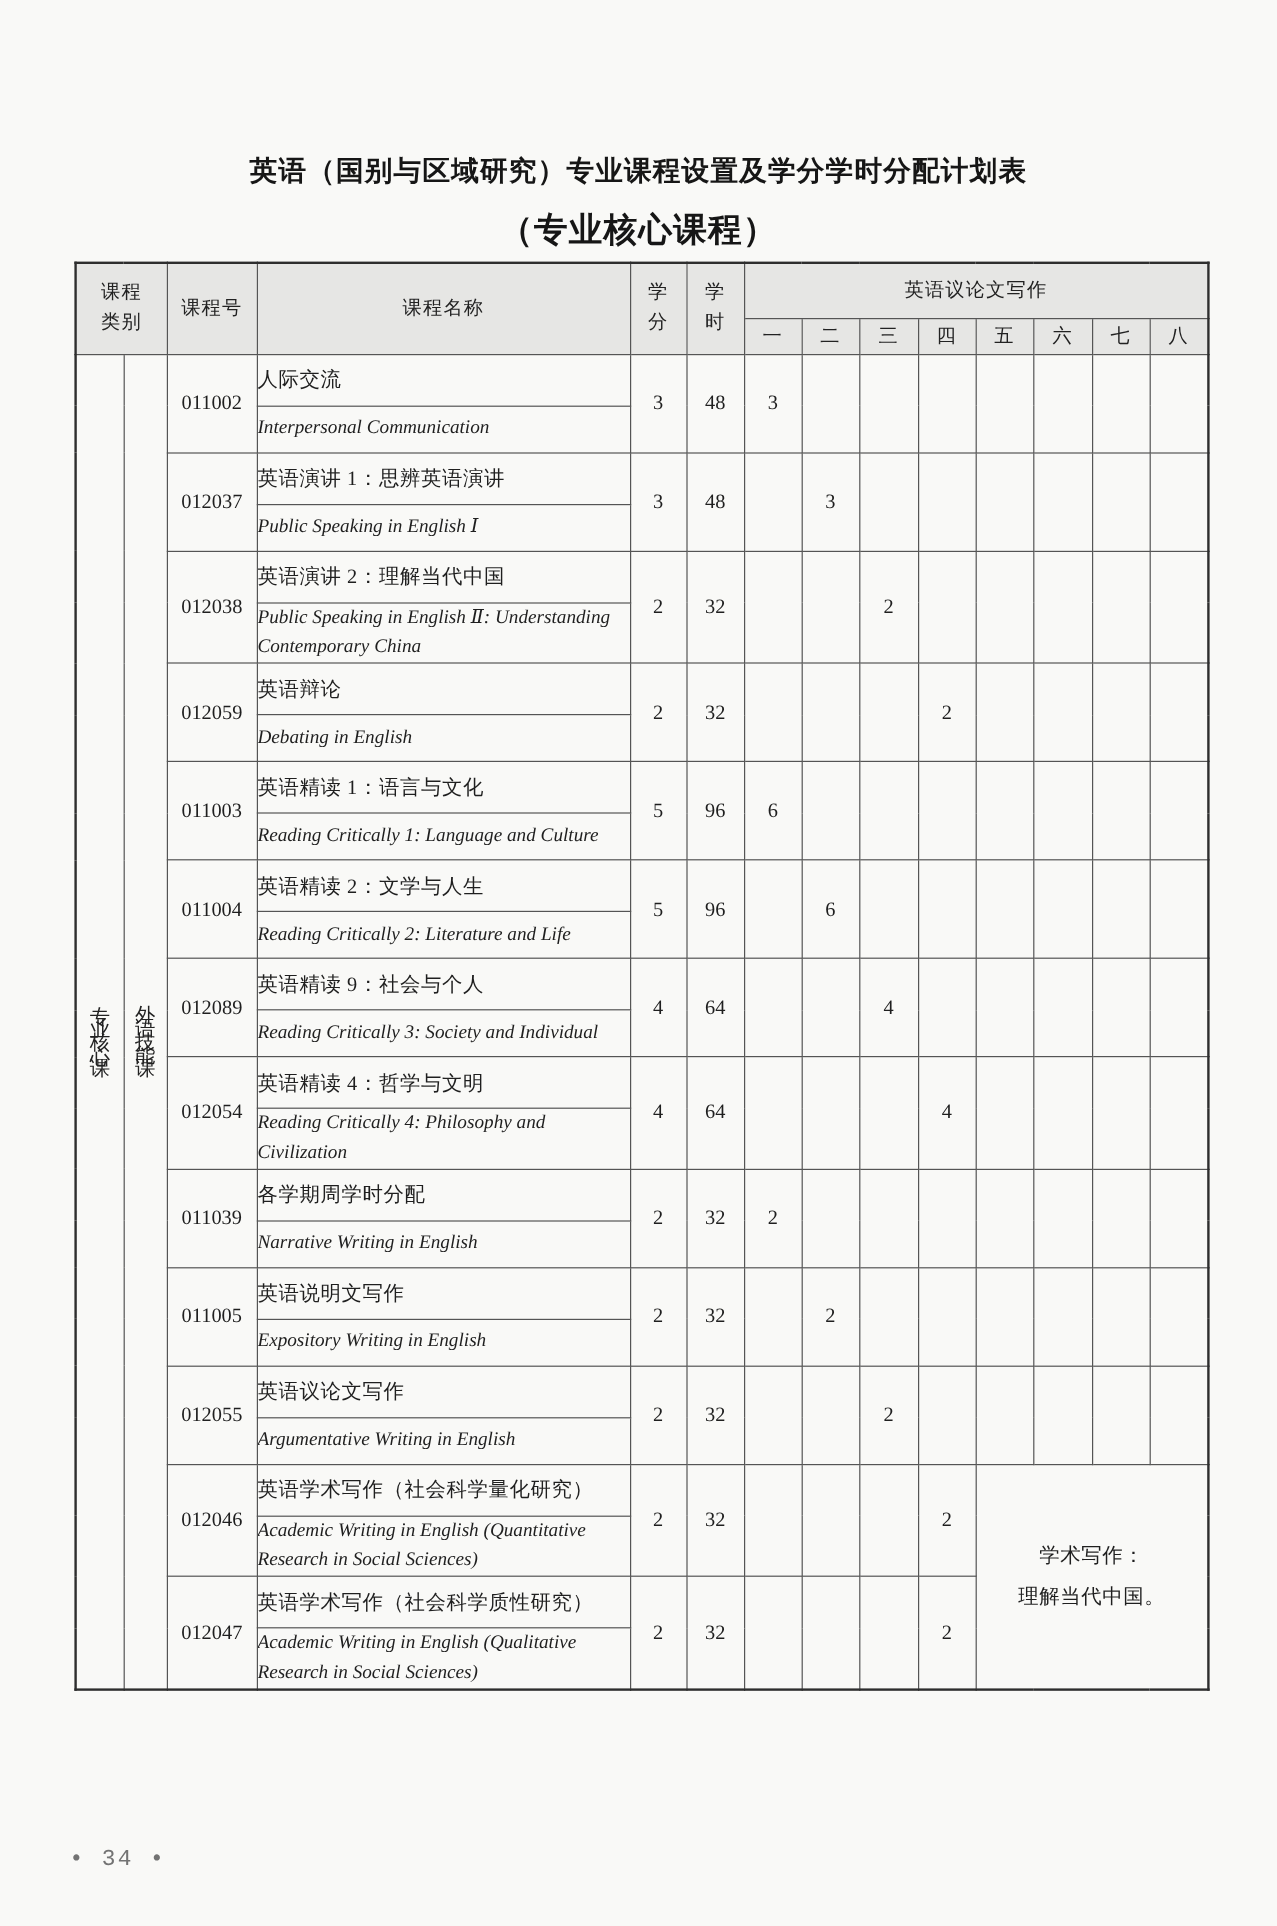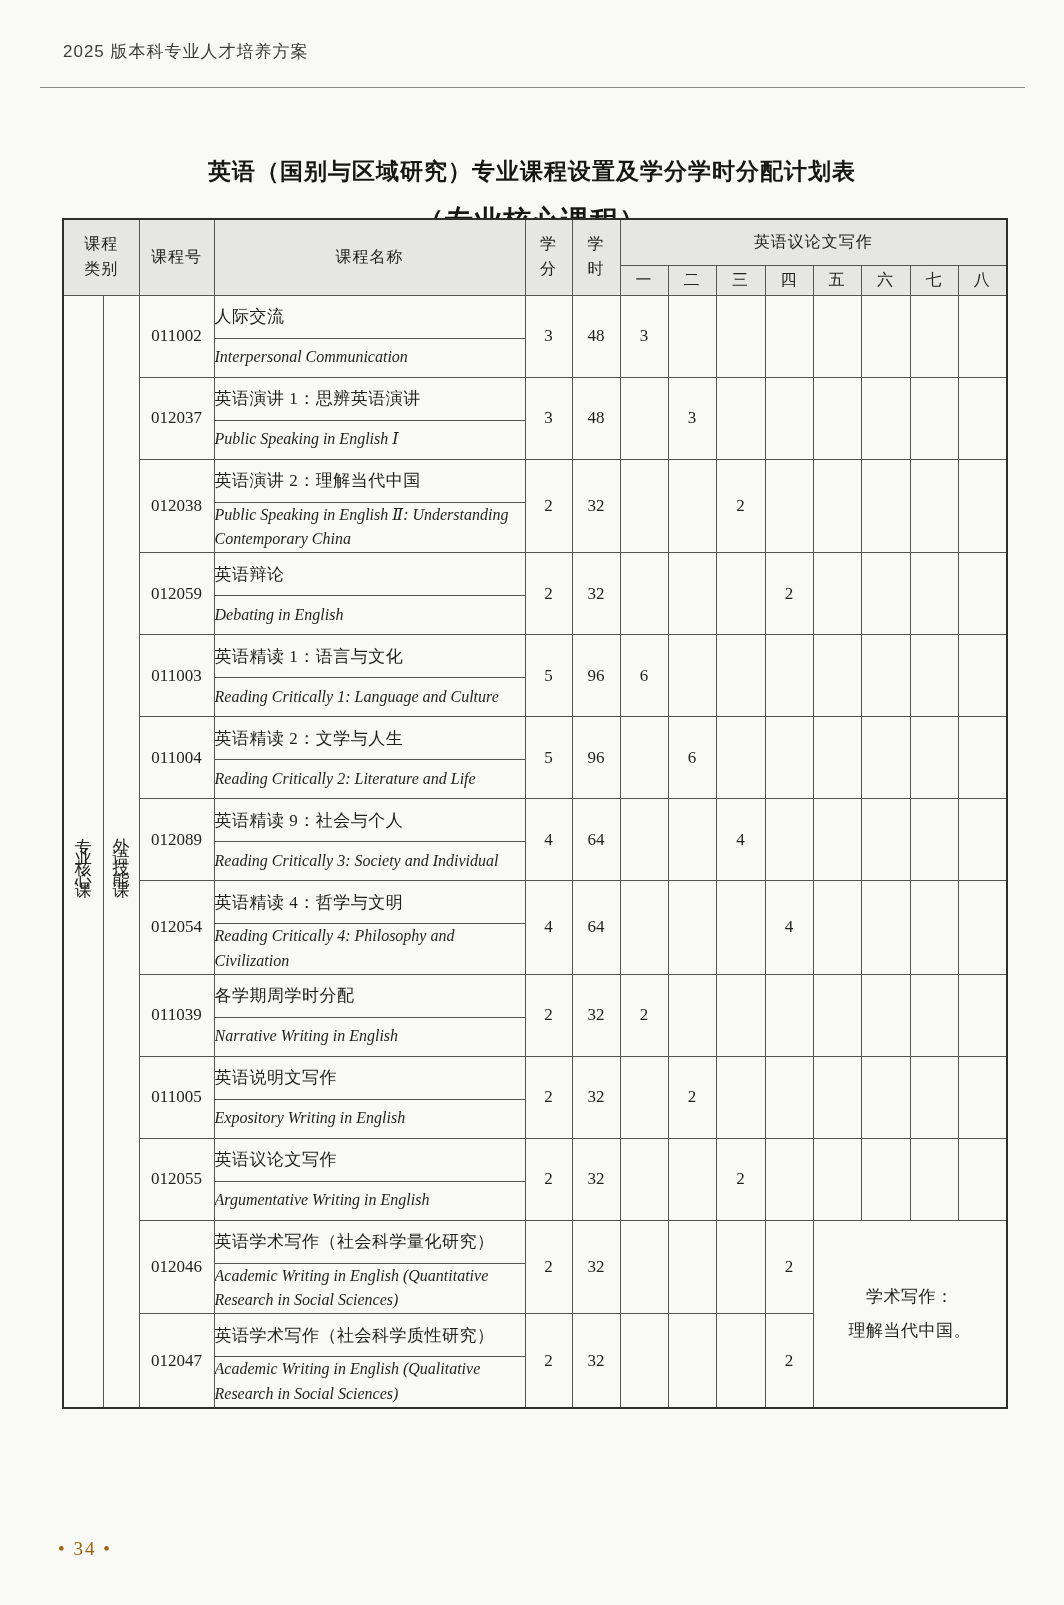--- a/index.html
+++ b/index.html
@@ -17,21 +17,20 @@
     padding:0 0 24px 23px;
     border-bottom:1.5px solid #8b8b8b;
     font-family:"Liberation Sans","DejaVu Sans",sans-serif;
     font-size:17px;color:#3d3d3d;letter-spacing:1px;
   }
   .doc-title{
     position:absolute;left:0;top:127px;width:100%;
     text-align:center;
     font-family:"Liberation Sans","DejaVu Sans",sans-serif;
     color:#161616;
-    margin-top:29px;
   }
   .doc-title .t1{font-size:23px;font-weight:700;letter-spacing:1px;}
   .doc-title .t2{font-size:28px;font-weight:700;margin-top:15px;letter-spacing:1px;}
   table.curriculum{
     position:absolute;left:62px;top:218px;
     width:944px;
     border-collapse:collapse;table-layout:fixed;
     border:2px solid #2e2e2e;
     font-size:17px;
   }
@@ -61,31 +60,28 @@
     letter-spacing:11px;margin:0 auto;
     font-size:17px;color:#222;
   }
   .note-cell{
     text-align:center;vertical-align:middle;
     font-size:17px;line-height:2.0;letter-spacing:0.5px;
     white-space:pre-line;
   }
   .page-num{
     position:absolute;left:58px;top:1538px;
-    font-size:19px;color:#a16207;letter-spacing:2px;
+    font-size:19px;color:#737373;letter-spacing:2px;font-family:Liberation Mono, monospace;
   }
 </style>
 </head>
 <body>
 
 <div class="page">
 
-  <div class="doc-header">
-    <span>2025 版本科专业人才培养方案</span>
-  </div>
 
   <div class="doc-title">
     <div class="t1">英语（国别与区域研究）专业课程设置及学分学时分配计划表</div>
     <div class="t2">（专业核心课程）</div>
   </div>
 
   <table class="curriculum">
     <colgroup>
       <col style="width:40px">
         <col style="width:36px">

